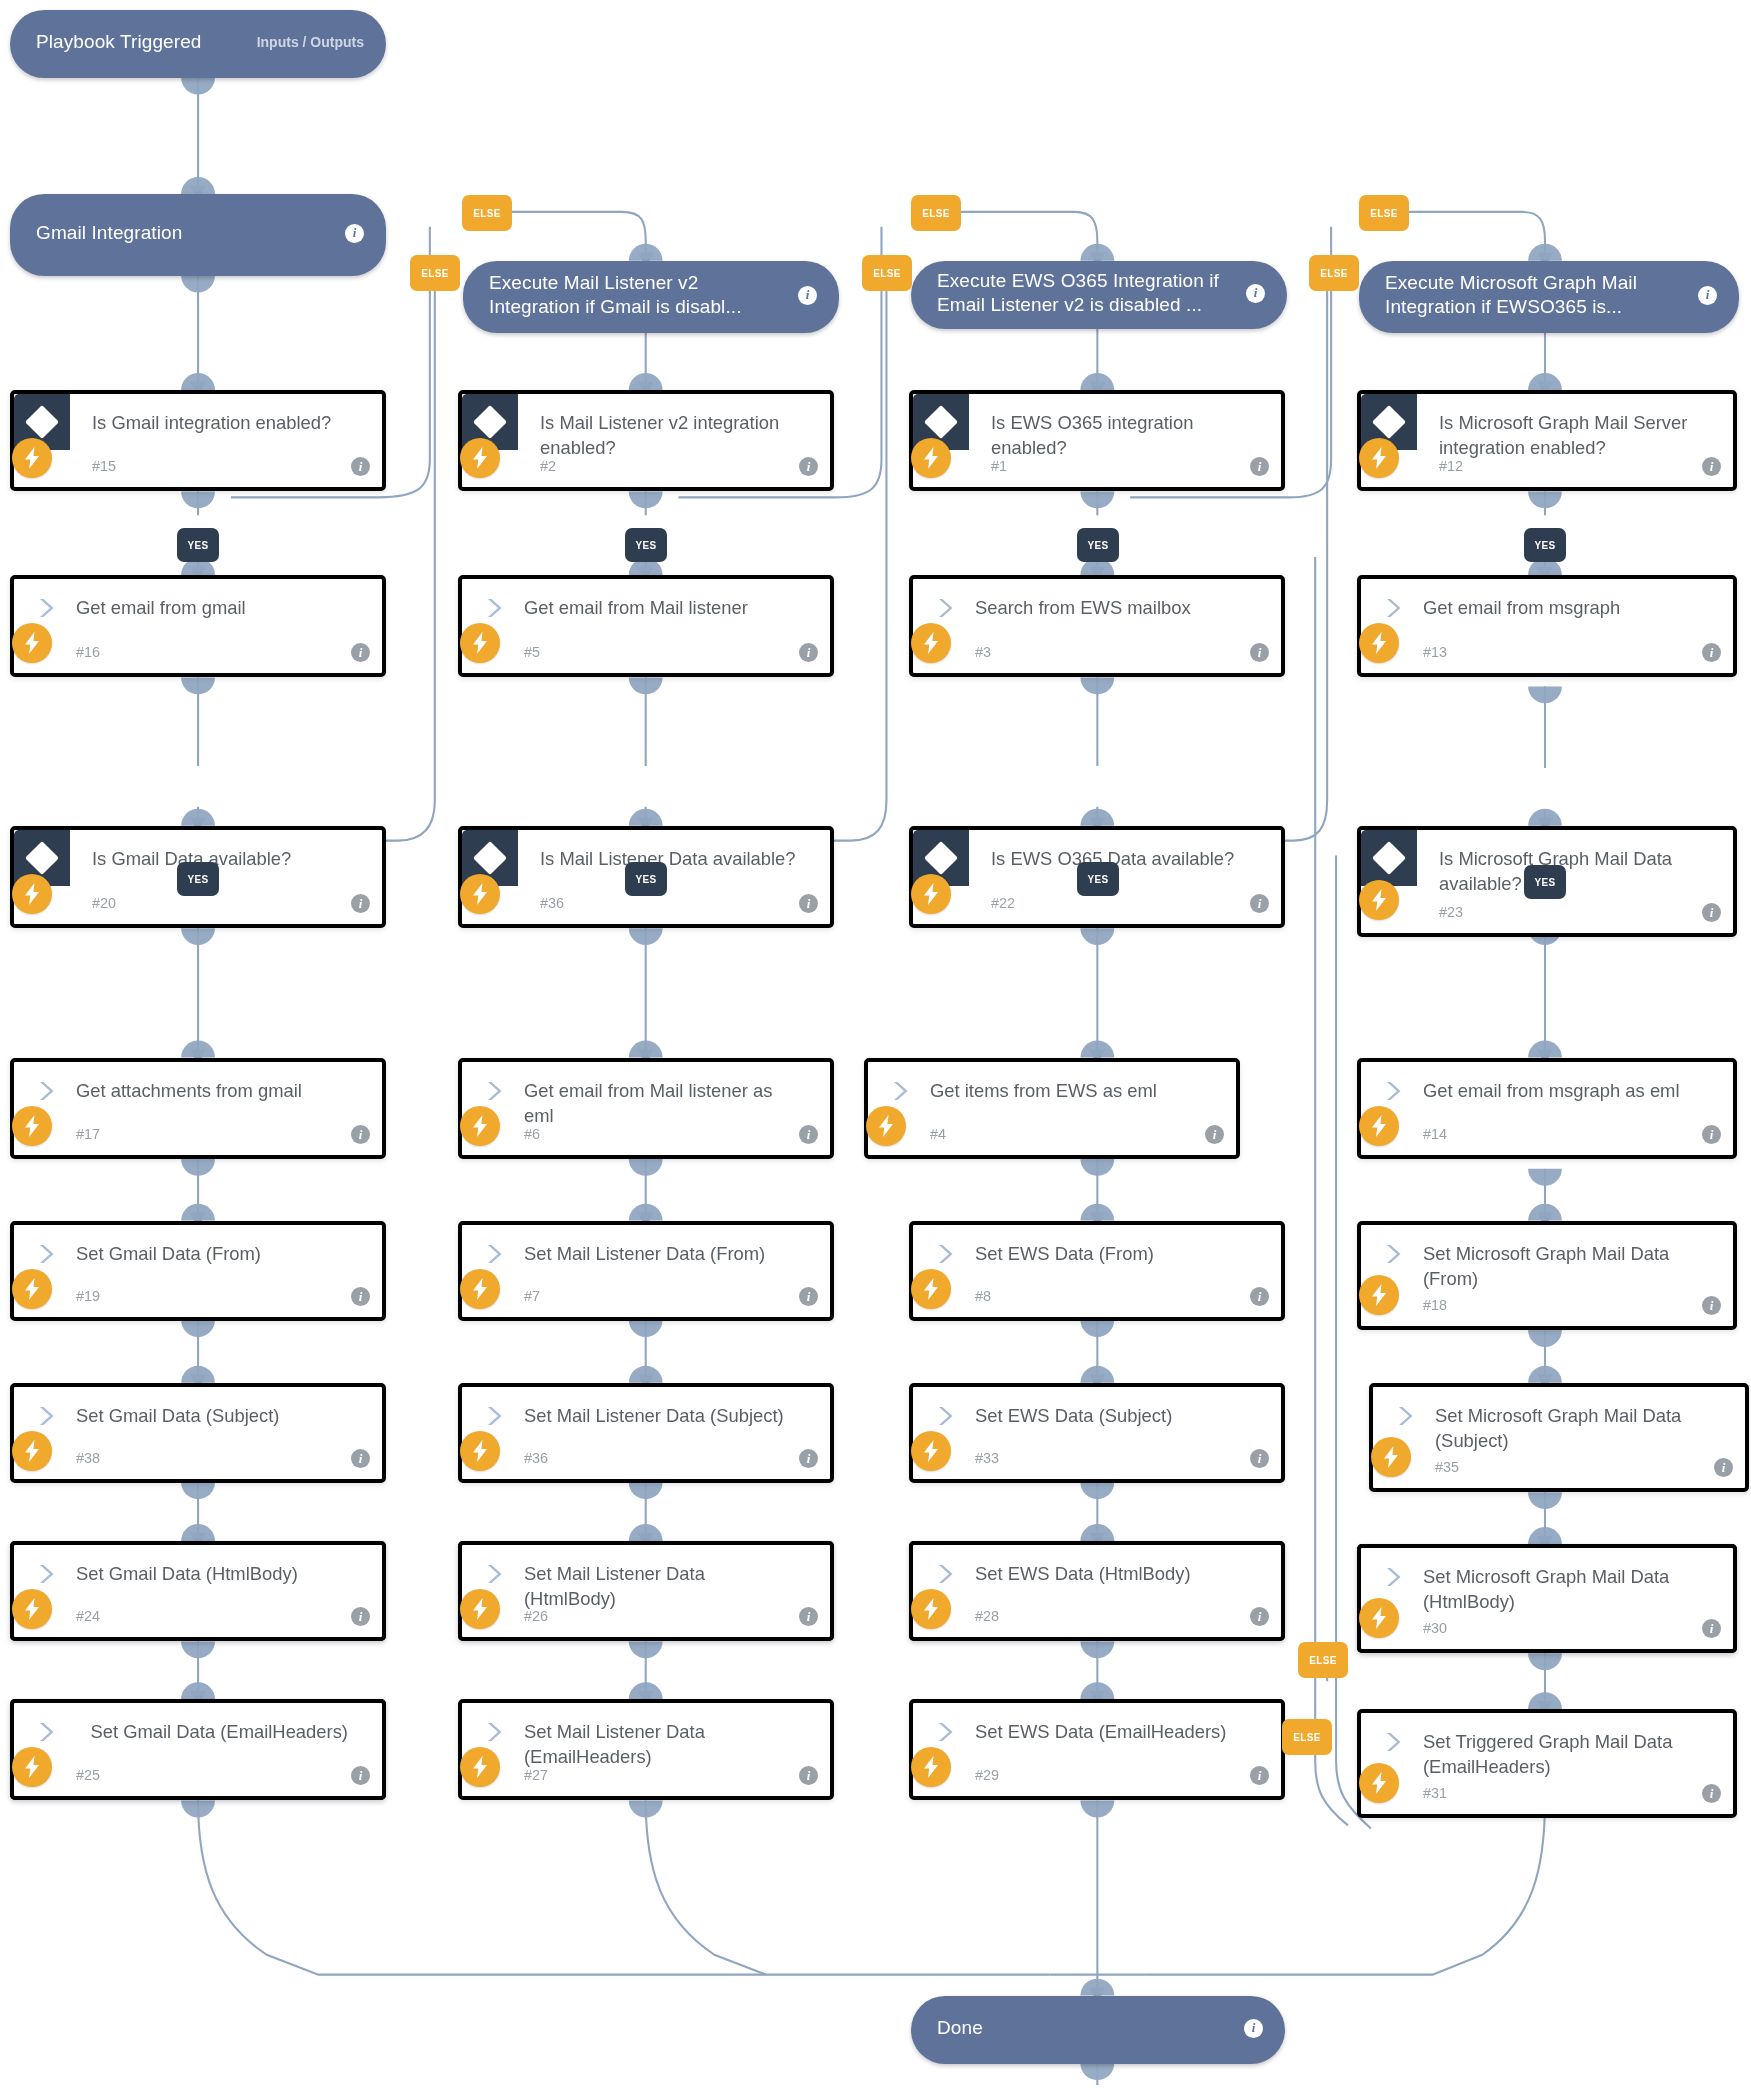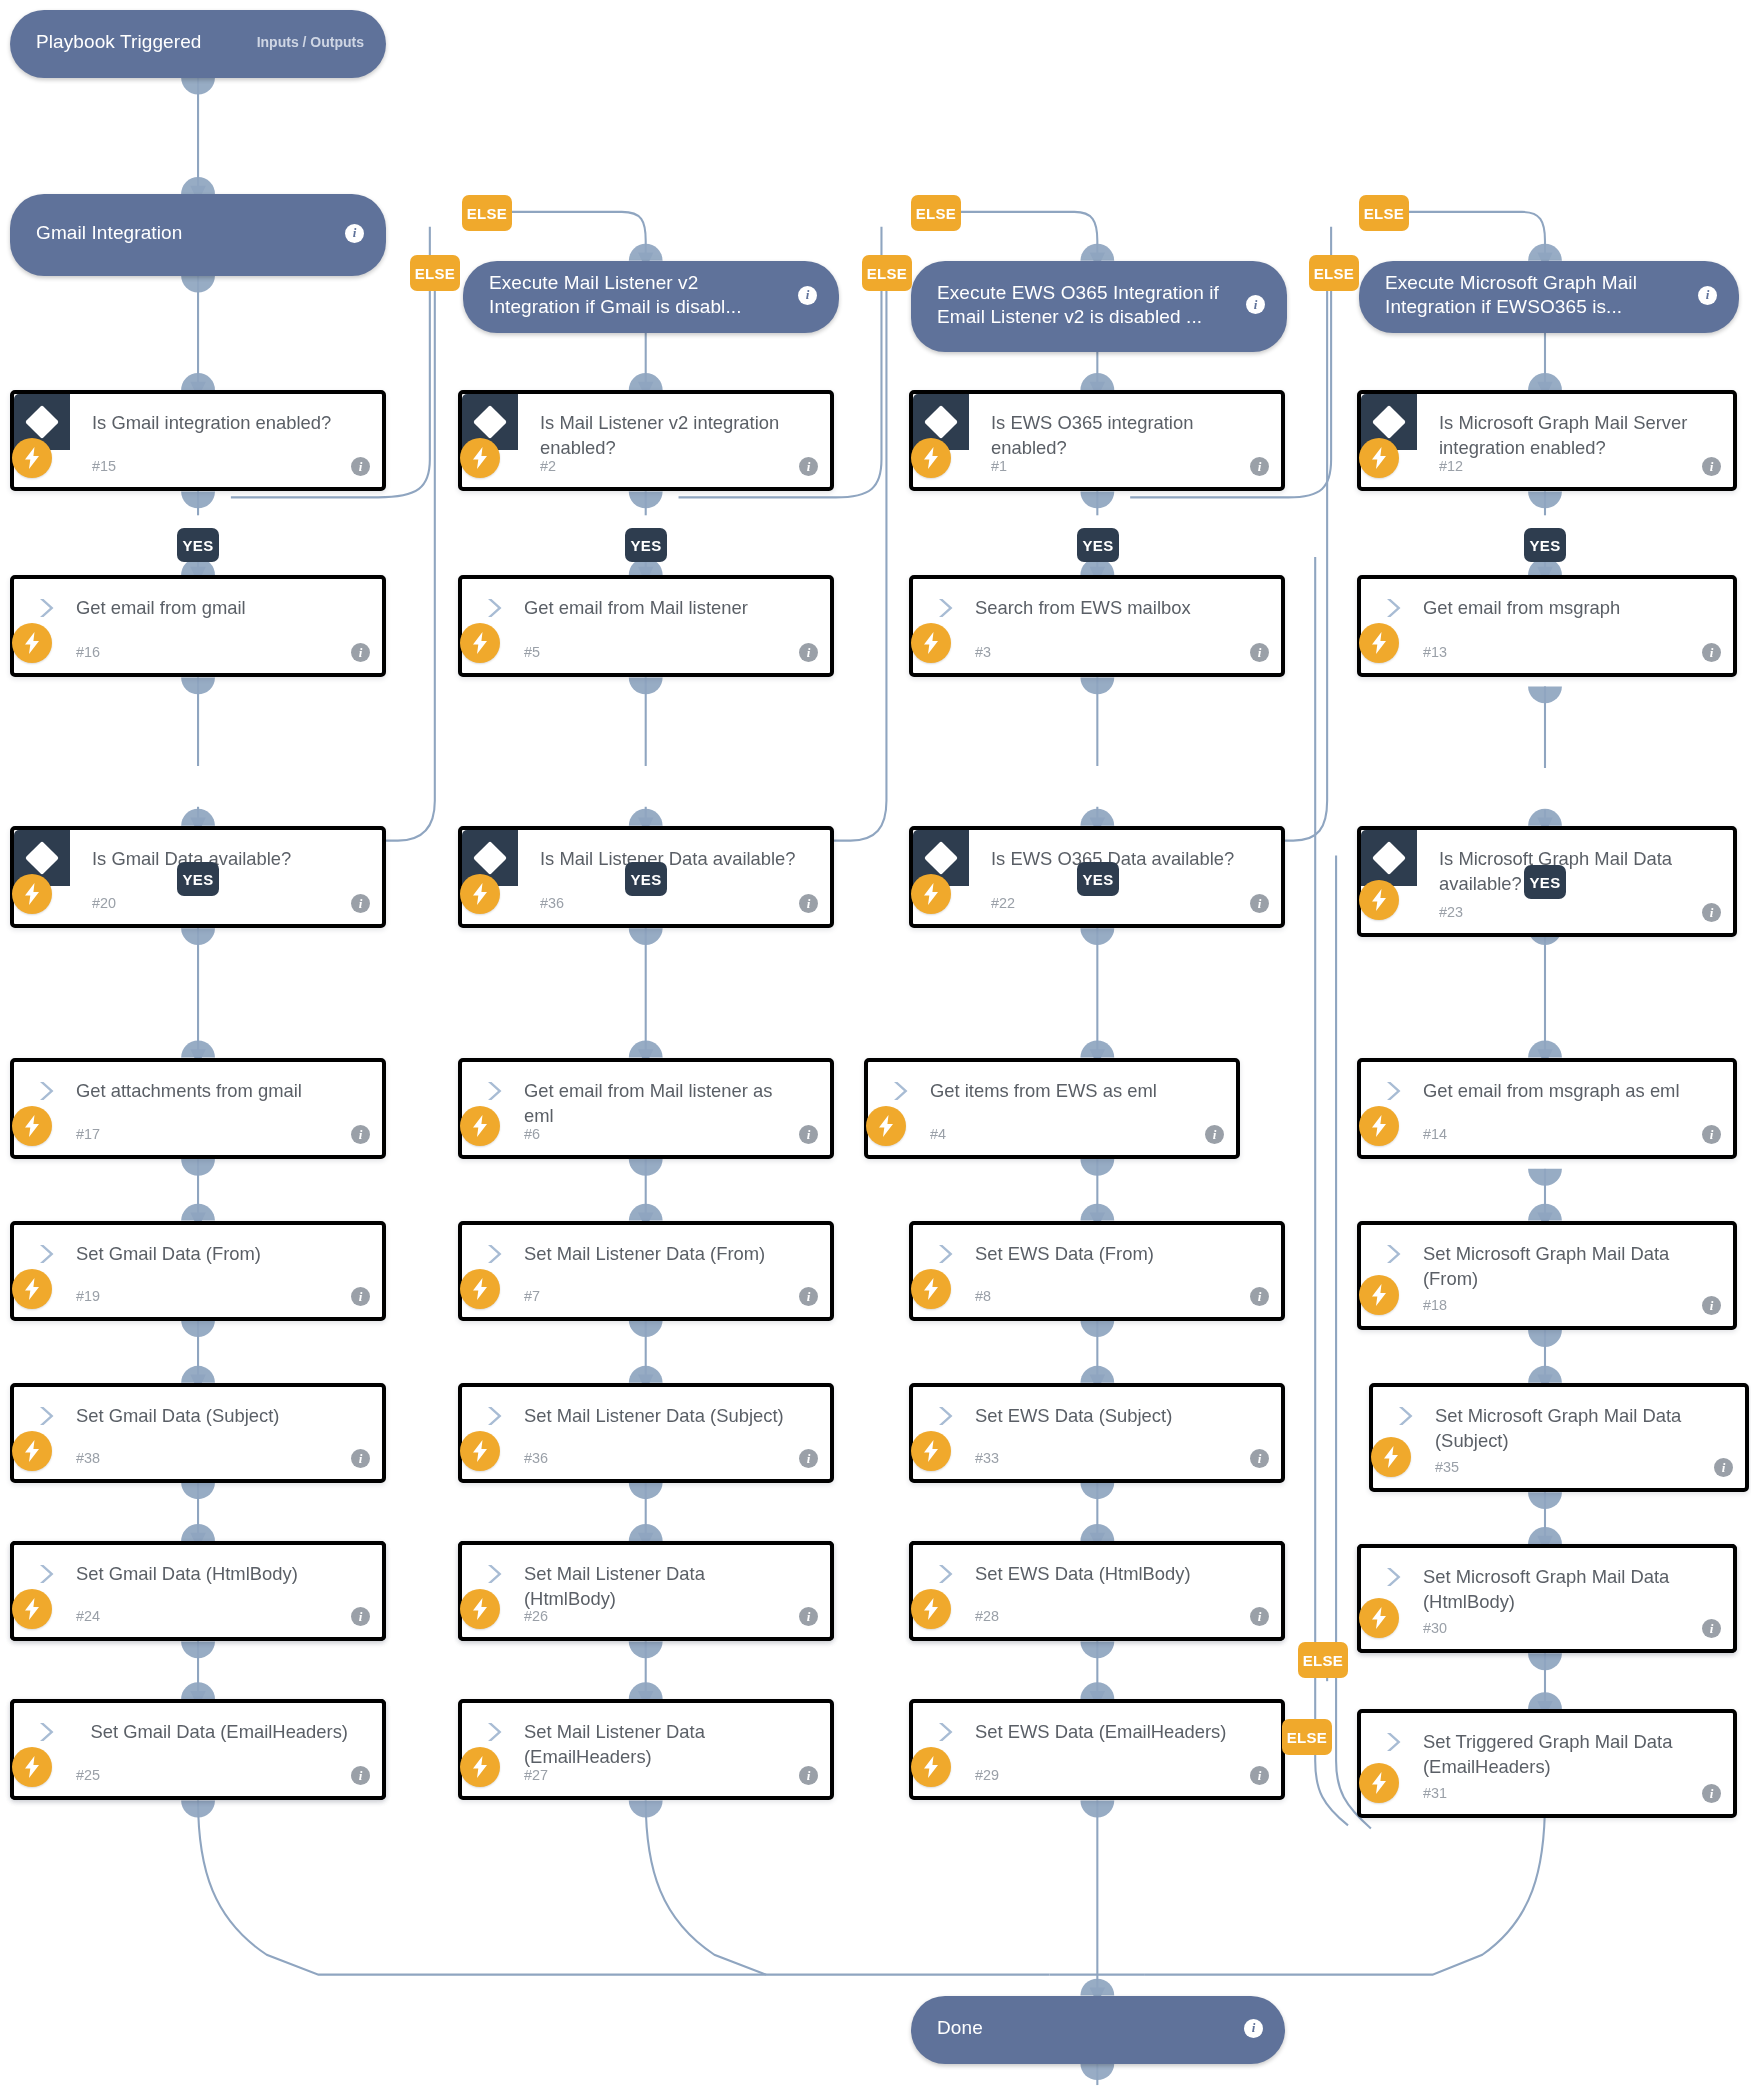--- a/index.html
+++ b/index.html
@@ -66,21 +66,21 @@
     position:absolute;right:12px;bottom:11px;width:19px;height:19px;border-radius:50%;
     background:#9aa0a8;color:#fff;font-size:13px;font-weight:700;
     display:flex;align-items:center;justify-content:center;font-style:italic;
     font-family:"Liberation Serif", serif;
   }
   .pill .info{background:#ffffff;color:#5f729a;position:static;margin-left:8px;}
 
   
   .badge{
     position:absolute;border-radius:7px;display:flex;align-items:center;justify-content:center;
-    font-size:15px;font-weight:700;color:#ffffff;letter-spacing:0.3px;
+    font-size:10px;font-weight:700;color:#ffffff;letter-spacing:0.3px;
   }
   .badge.yes{background:#2e3d4f;width:42px;height:34px;}
   .badge.els{background:#f0a92c;width:50px;height:36px;}
 </style>
 </head>
 <body>
 
 <div id="canvas">
 
   <svg id="edges" viewBox="0 0 1760 2109">
@@ -257,21 +257,21 @@
     <span class="pill-title">Gmail Integration</span>
     <span class="info">i</span>
   </div>
 
   <div class="pill" style="left:463px;top:261px;width:376px;height:72px;">
     <span class="pill-title">Execute Mail Listener v2
 Integration if Gmail is disabl...</span>
     <span class="info">i</span>
   </div>
 
-  <div class="pill" style="left:911px;top:261px;width:376px;height:91px;">
+  <div class="pill" style="left:911px;top:261px;width:376px;height:68px;">
     <span class="pill-title">Execute EWS O365 Integration if
 Email Listener v2 is disabled ...</span>
     <span class="info">i</span>
   </div>
 
   <div class="pill" style="left:1359px;top:261px;width:380px;height:72px;">
     <span class="pill-title">Execute Microsoft Graph Mail
 Integration if EWSO365 is...</span>
     <span class="info">i</span>
   </div>

